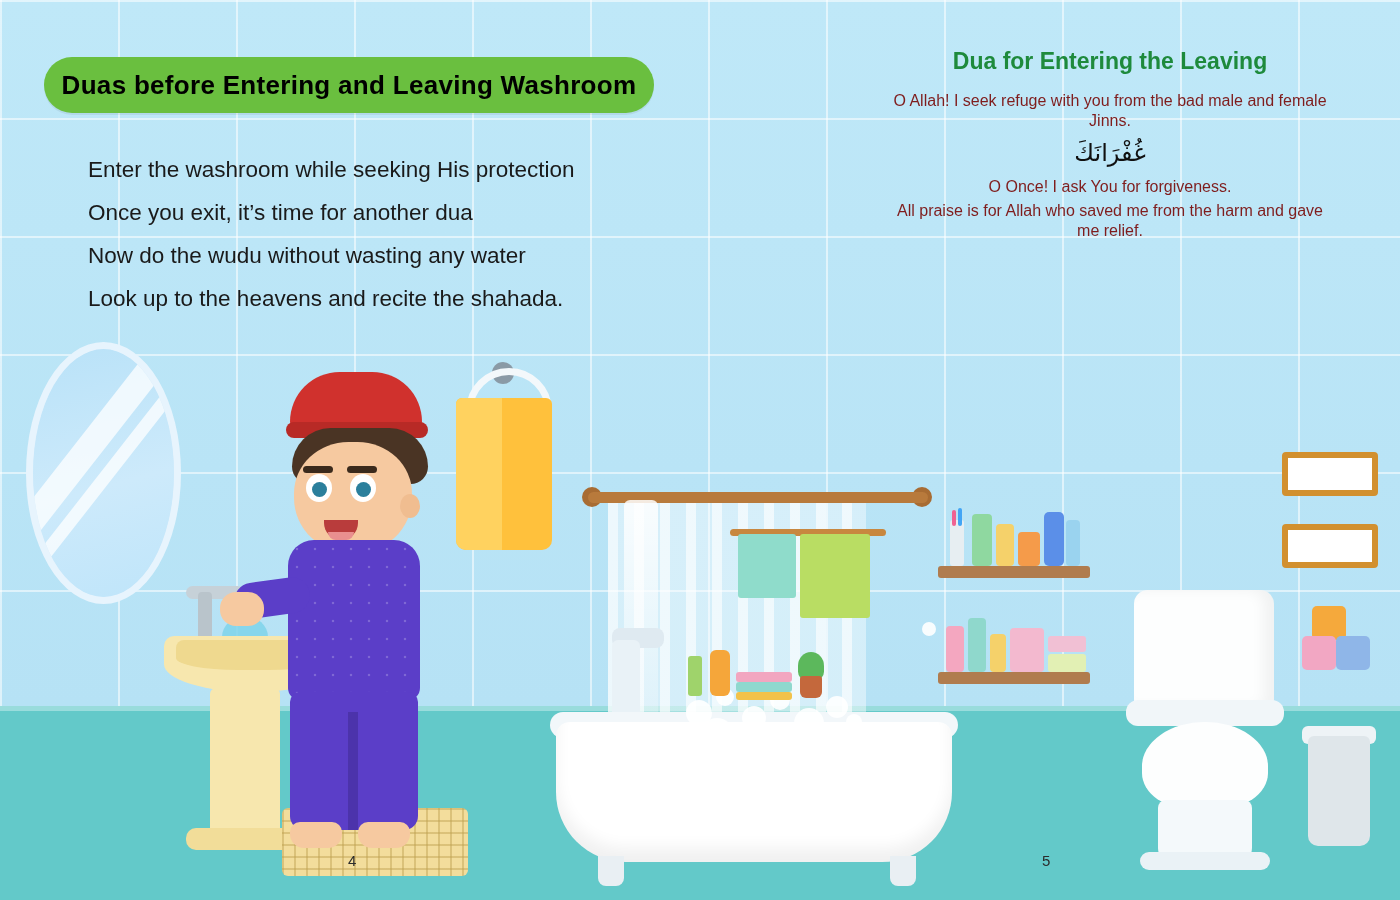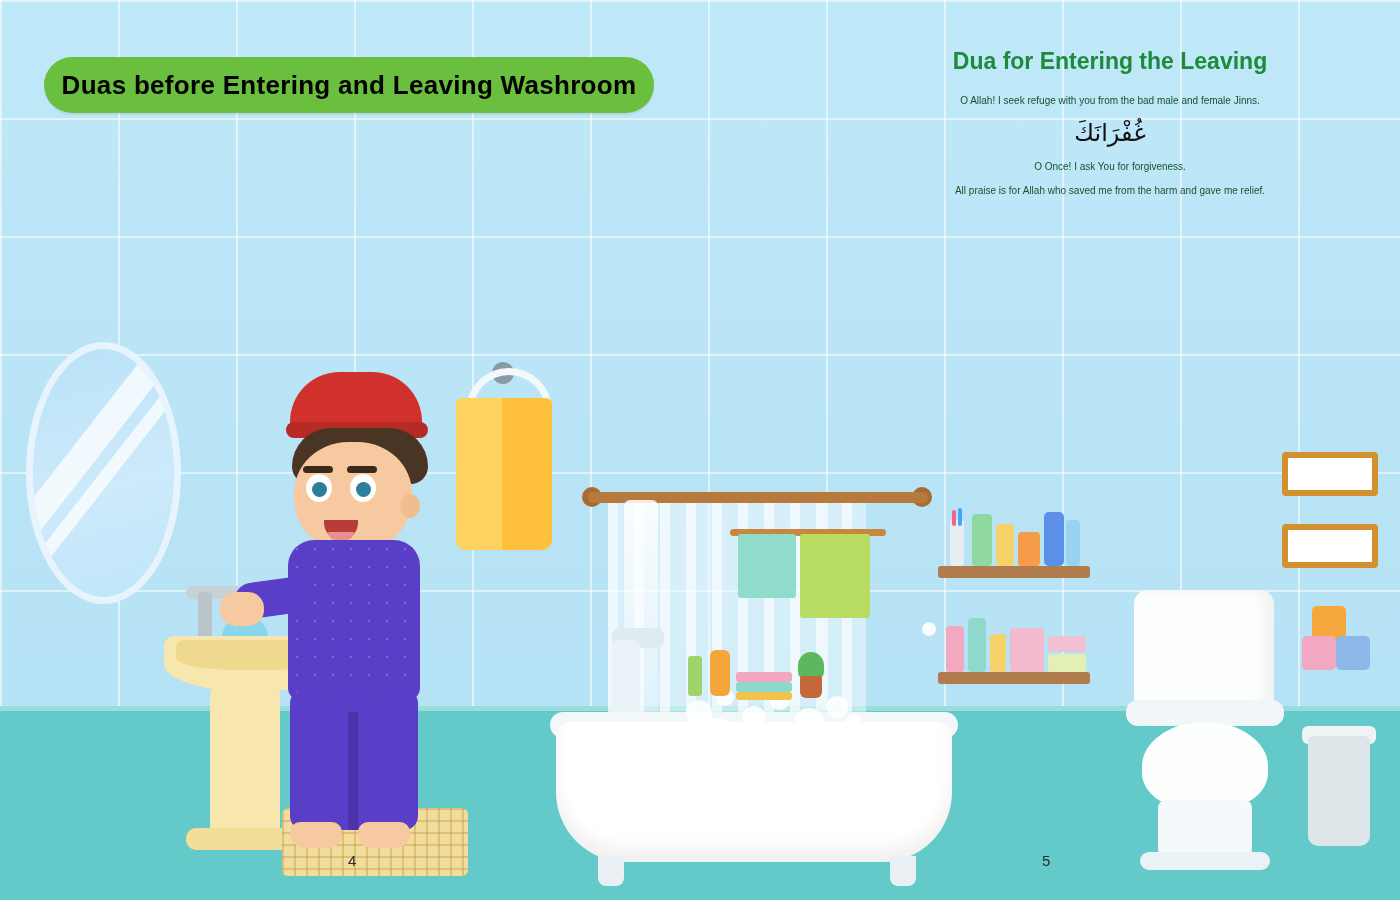--- a/index.html
+++ b/index.html
@@ -53,21 +53,21 @@
   .dua-heading {
     color: #1e8a3c; font-size: 23px; font-weight: bold; margin: 0 0 16px 0;
   }
   .dua-heading.second { margin-top: 34px; }
   .arabic {
     direction: rtl; font-family: "DejaVu Sans", sans-serif;
     font-size: 25px; color: #101010; line-height: 1.5; margin-bottom: 6px;
   }
   .arabic.small { font-size: 24px; }
   .translation {
-    font-size: 10px; color: #14532d; line-height: 20px; margin: 0 28px 4px 28px;
+    font-size: 16px; color: #7f1d1d; line-height: 20px; margin: 0 28px 4px 28px;
   }
   
   .page-num { position: absolute; font-size: 15px; color: #2b2b2b; }
   .page-num.left { left: 348px; top: 852px; }
   .page-num.right { left: 1042px; top: 852px; }
 
   
   
   .mirror {
     position: absolute; left: 26px; top: 342px; width: 155px; height: 262px;
@@ -321,20 +321,26 @@
 
 <div id="page">
 
   <div class="wall"></div>
   <div class="floor"></div>
 
   <div class="title-pill">
     <span>Duas before Entering and Leaving Washroom</span>
   </div>
 
+  <div class="poem">
+    <div>Enter the washroom while seeking His protection</div>
+    <div>Once you exit, it’s time for another dua</div>
+    <div>Now do the wudu without wasting any water</div>
+    <div>Look up to the heavens and recite the shahada.</div>
+  </div>
 
   <div class="duas">
     <p class="dua-heading">Dua for Entering the Leaving</p>
     <p class="translation">O Allah! I seek refuge with you from the bad male and female Jinns.</p>
 
     <div class="arabic small">غُفْرَانَكَ</div>
     <p class="translation">O Once! I ask You for forgiveness.</p>
 
     <p class="translation">All praise is  for Allah who saved me from the harm and gave me relief.</p>
   </div>

